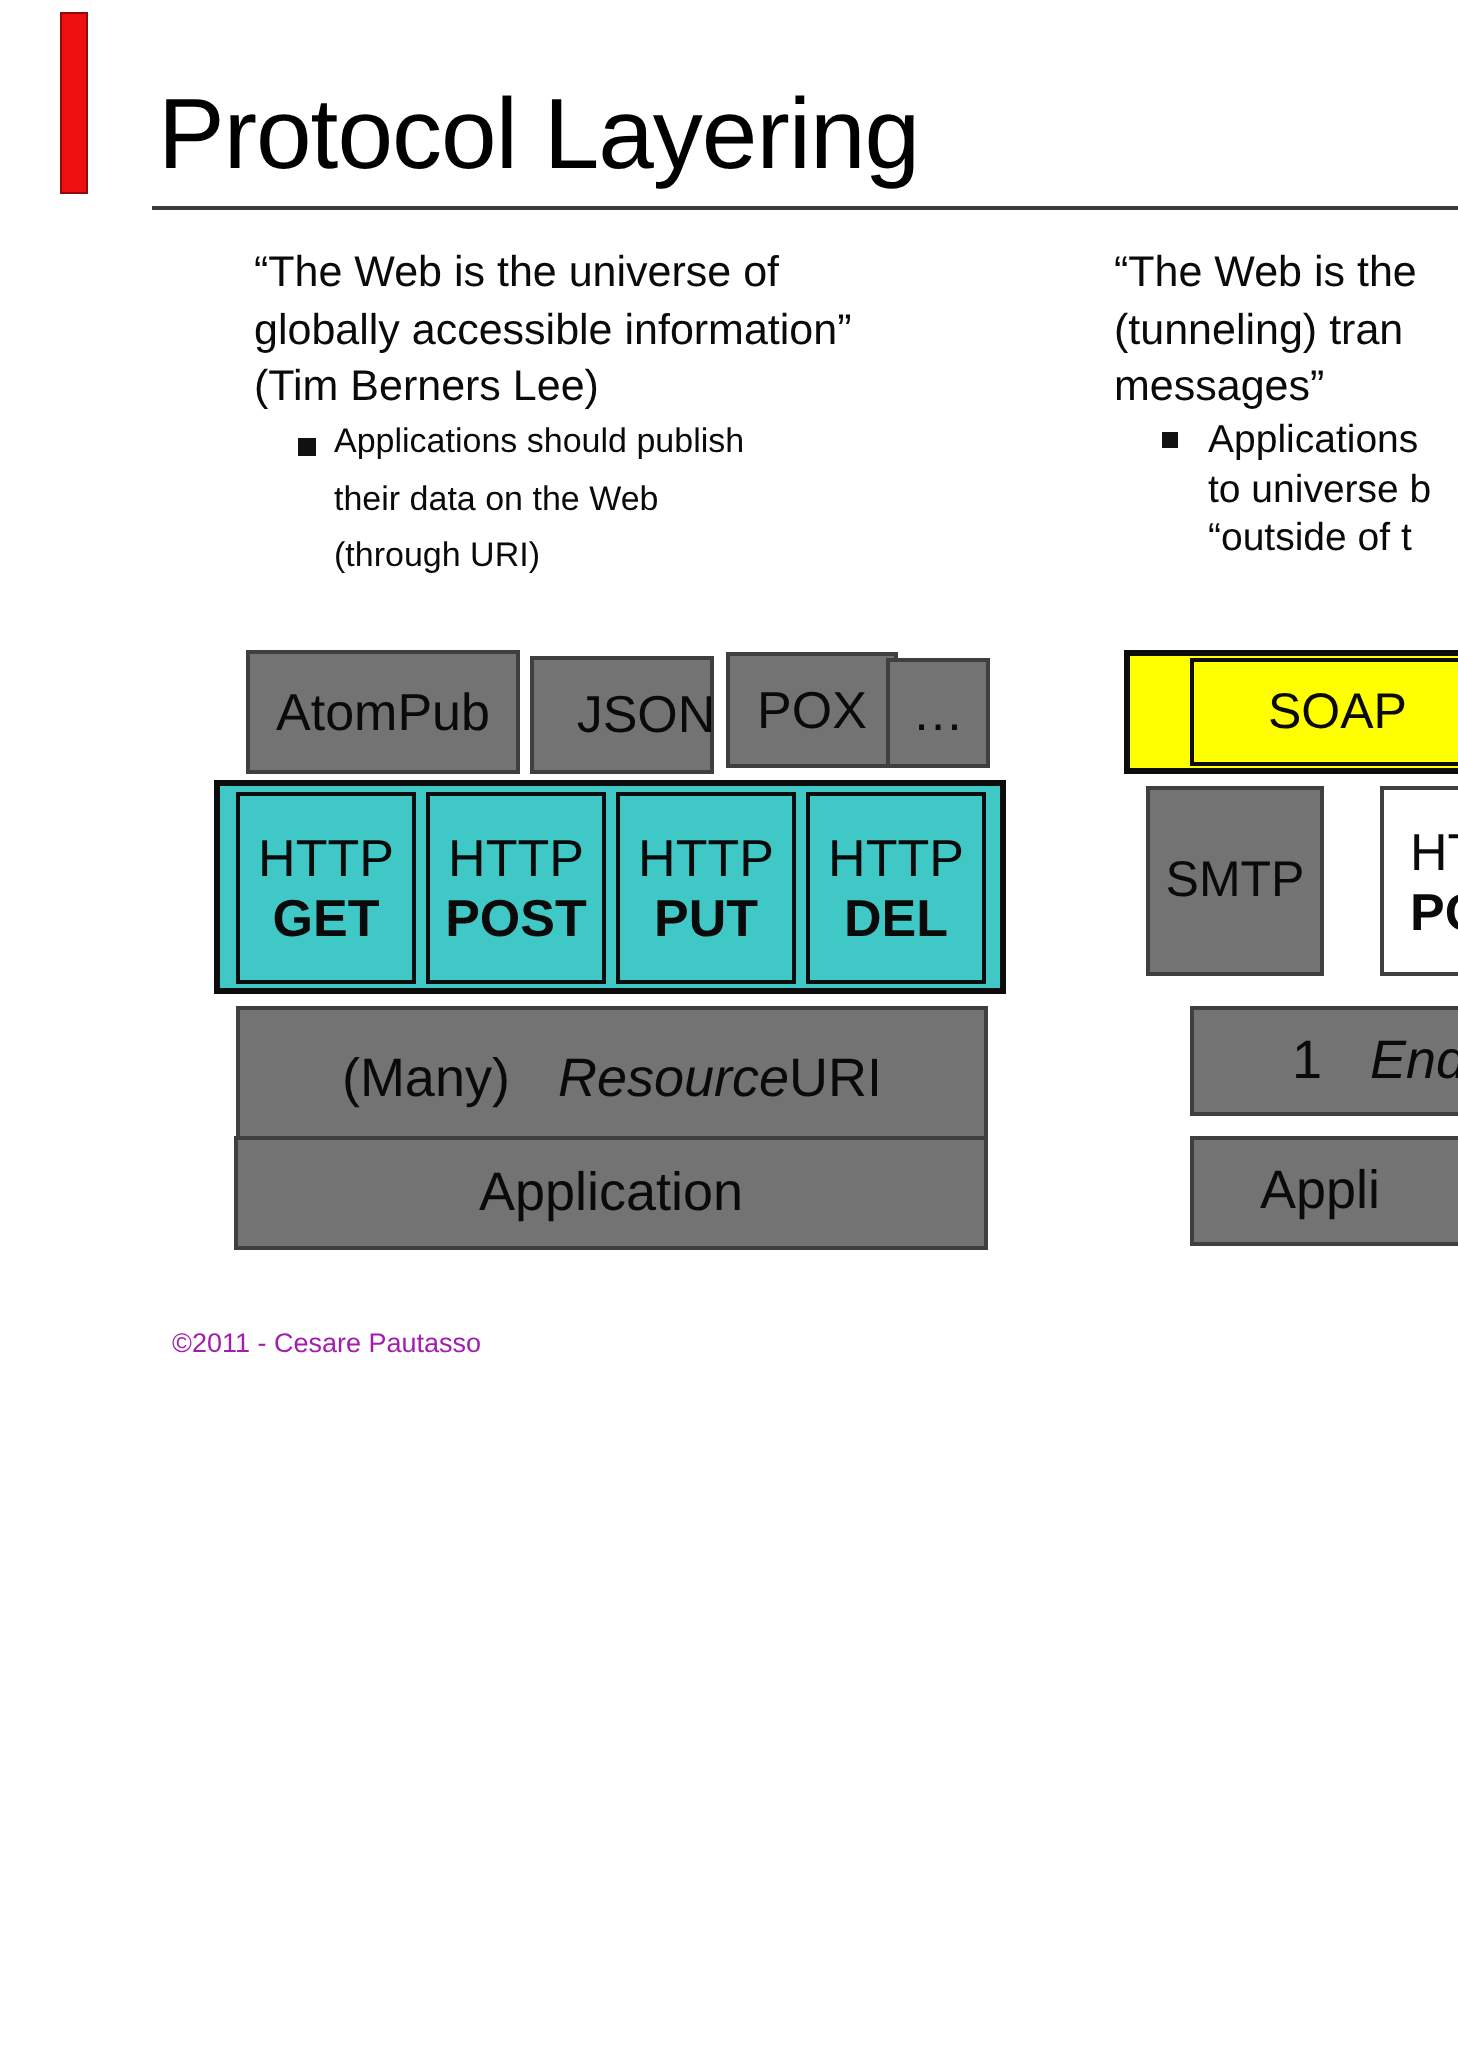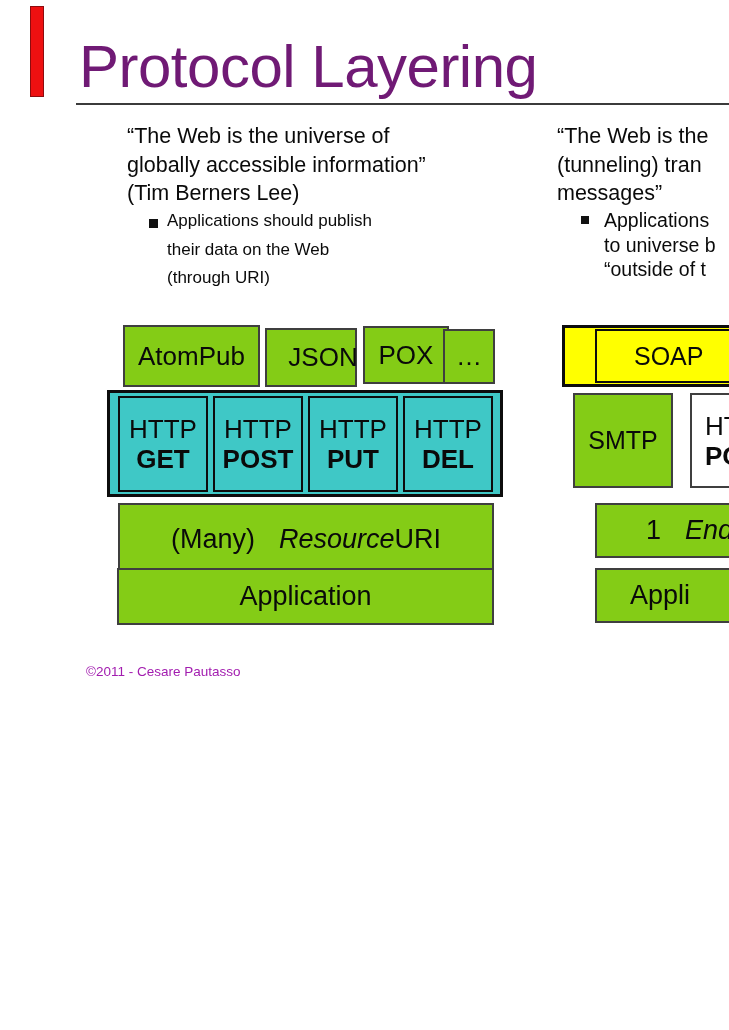--- a/index.html
+++ b/index.html
@@ -15,40 +15,40 @@
   }
   .abs { position: absolute; }
 
   .red-bar {
     left: 30px; top: 6px; width: 14px; height: 91px;
     background: #ee1011; border: 1px solid #8e0b0e;
   }
 
   .title {
     left: 79px; top: 36px;
-    font-size: 60px; line-height: 62px; font-weight: 400;
-    letter-spacing: -0.5px; color: #701a75; white-space: nowrap;
+    font-size: 50px; line-height: 62px; font-weight: 400;
+    letter-spacing: -0.5px; color: #000000; white-space: nowrap;
   }
   .title-rule {
     left: 76px; top: 103px; width: 653px; height: 2px; background: #3b3b3b;
   }
 
   .txt { white-space: nowrap; }
   .quote { font-size: 21.5px; line-height: 28.5px; }
   .left-quote  { left: 127px; top: 122px; }
   .right-quote { left: 557px; top: 122px; }
   .left-bullet-text { left: 167px; top: 207px; font-size: 17px; line-height: 28.5px; }
   .right-bullet-text { left: 604px; top: 208px; font-size: 19.5px; line-height: 24.5px; }
   .bullet-sq { background: #111; }
   .left-bullet-sq  { left: 149px; top: 219px; width: 9px; height: 9px; }
   .right-bullet-sq { left: 581px; top: 216px; width: 8px; height: 8px; }
 
   .box {
     display: flex; align-items: center; justify-content: center;
-    background: #84cc16; border: 2px solid #3f3f3f;
+    background: #737373; border: 2px solid #3f3f3f;
     font-size: 26px; white-space: nowrap;
   }
   .fmt-atompub { left: 123px; top: 325px; width: 137px; height: 62px; }
   .fmt-json    { left: 265px; top: 328px; width:  92px; height: 59px; padding-left: 24px; }
   .fmt-pox     { left: 363px; top: 326px; width:  86px; height: 58px; }
   .fmt-dots    { left: 443px; top: 329px; width:  52px; height: 55px; }
 
   .teal-outer {
     left: 107px; top: 390px; width: 396px; height: 107px;
     background: #3fc8c6; border: 3px solid #0d0d0d;
@@ -72,21 +72,21 @@
   .yellow-outer {
     left: 562px; top: 325px; width: 190px; height: 62px;
     background: #ffff00; border: 3px solid #0d0d0d;
   }
   .soap-box {
     left: 595px; top: 329px; width: 160px; height: 54px;
     background: #ffff00; border: 2px solid #0d0d0d;
     display: flex; align-items: center;
     padding-left: 37px; font-size: 25px; white-space: nowrap;
   }
-  .smtp-box { left: 573px; top: 393px; width: 100px; height: 95px; font-size: 25px; }
+  .smtp-box { left: 573px; top: 393px; width: 89px; height: 95px; font-size: 25px; }
   .post-clip-box {
     left: 690px; top: 393px; width: 90px; height: 95px;
     background: #ffffff; border: 2px solid #3f3f3f;
     display: flex; flex-direction: column; justify-content: center;
     padding-left: 13px; font-size: 26px; line-height: 30px; white-space: nowrap;
   }
   .post-clip-box .method { font-weight: 700; }
   .endpoint-box {
     left: 595px; top: 503px; width: 180px; height: 55px;
     justify-content: flex-start; padding-left: 49px; font-size: 27px;

